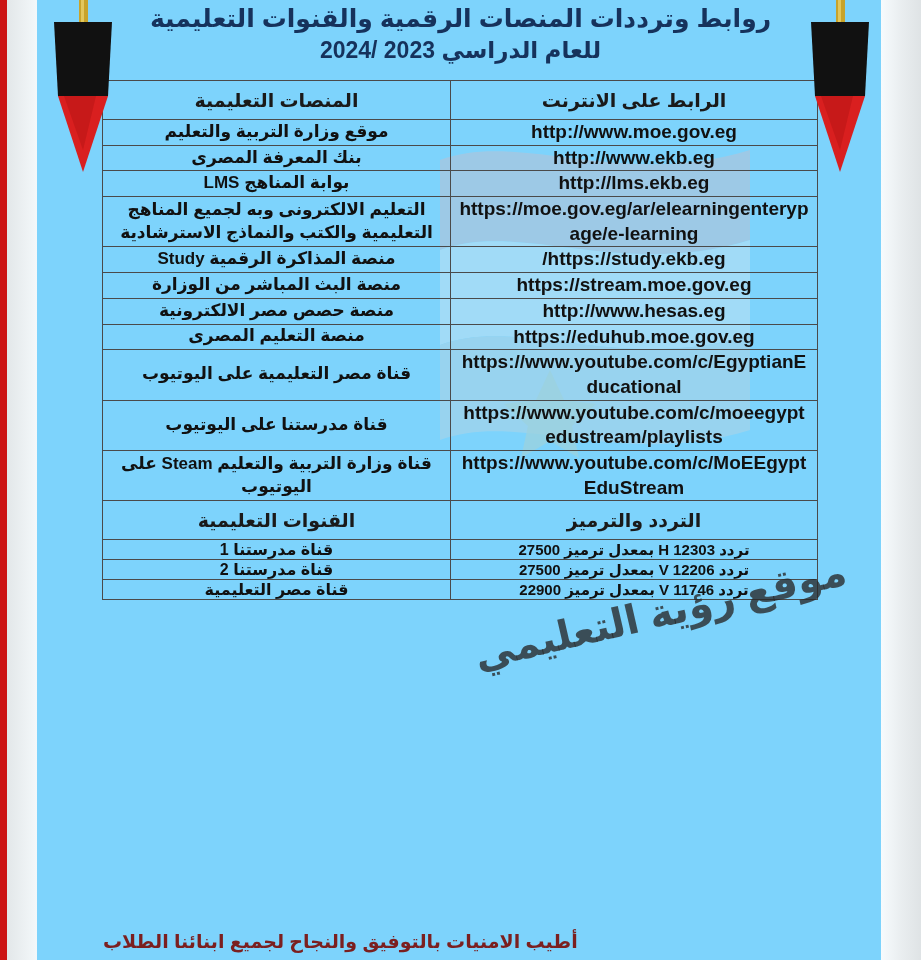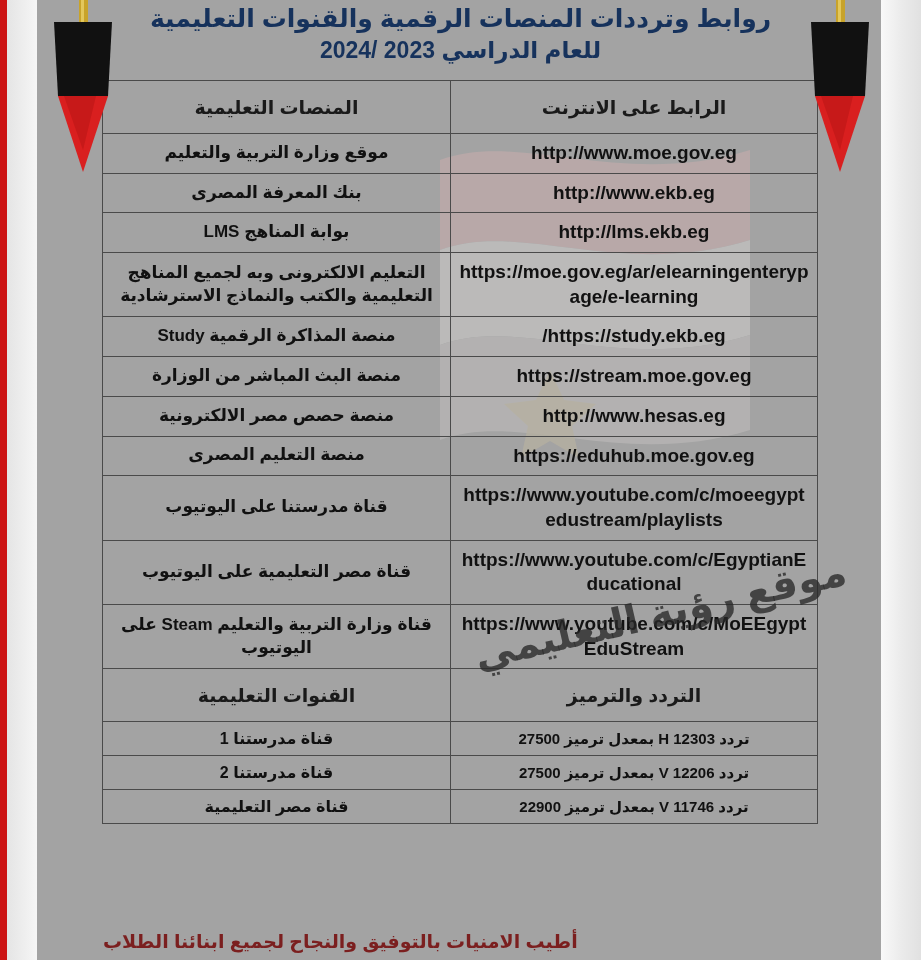--- a/index.html
+++ b/index.html
@@ -10,21 +10,21 @@
   }
   body {
     font-family: "Liberation Sans", "DejaVu Sans", sans-serif;
   }
 
   .page {
     position: relative;
     width: 921px;
     height: 960px;
     overflow: hidden;
-    background: #a3a3a3;
+    background: #7dd3fc;
   }
 
   
   .edge-stripe-left {
     position: absolute;
     left: 0; top: 0;
     width: 7px; height: 960px;
     background: #cc1414;
     z-index: 2;
   }
@@ -115,21 +115,21 @@
     z-index: 4;
   }
   table.data {
     width: 715px;
     border-collapse: collapse;
     table-layout: fixed;
     background: transparent;
   }
   table.data td {
     border: 1.5px solid #4a4a4a;
-    padding: 7px 8px;
+    padding: 0 8px;
     vertical-align: middle;
     background: transparent;
   }
   col.c-name { width: 348px; }
   col.c-val  { width: 367px; }
 
   .hdr td {
     background: #f3dedf;
     font-size: 19px;
     font-weight: bold;
@@ -267,26 +267,26 @@
           </tr>
           <tr>
             <td class="url">http://www.hesas.eg</td>
             <td class="name">منصة حصص مصر الالكترونية</td>
           </tr>
           <tr>
             <td class="url">https://eduhub.moe.gov.eg</td>
             <td class="name">منصة التعليم المصرى</td>
           </tr>
           <tr class="row-tall">
+            <td class="url">https://www.youtube.com/c/EgyptianEducational</td>
+            <td class="name">قناة مصر التعليمية على اليوتيوب</td>
+          </tr>
+          <tr class="row-tall">
             <td class="url">https://www.youtube.com/c/moeegyptedustream/playlists</td>
             <td class="name">قناة مدرستنا على اليوتيوب</td>
-          </tr>
-          <tr class="row-tall">
-            <td class="url">https://www.youtube.com/c/EgyptianEducational</td>
-            <td class="name">قناة مصر التعليمية على اليوتيوب</td>
           </tr>
           <tr class="row-tall">
             <td class="url">https://www.youtube.com/c/MoEEgyptEduStream</td>
             <td class="name">قناة وزارة التربية والتعليم Steam على اليوتيوب</td>
           </tr>
           <tr class="hdr">
             <td class="">التردد والترميز</td>
             <td class="">القنوات التعليمية</td>
           </tr>
           <tr>

